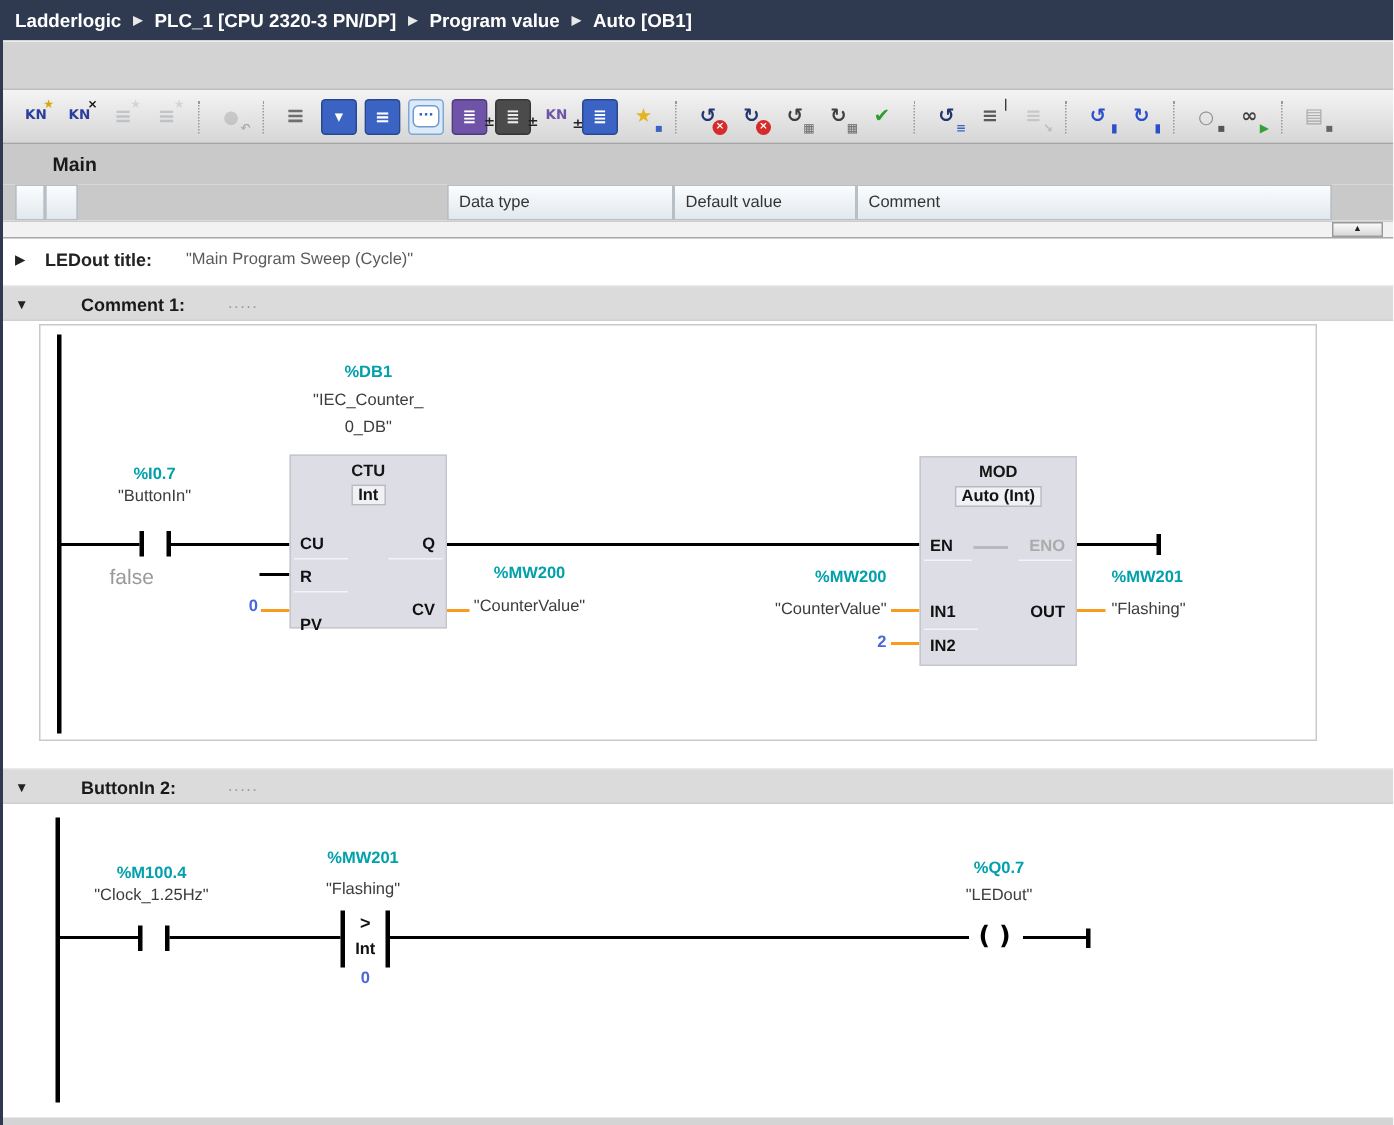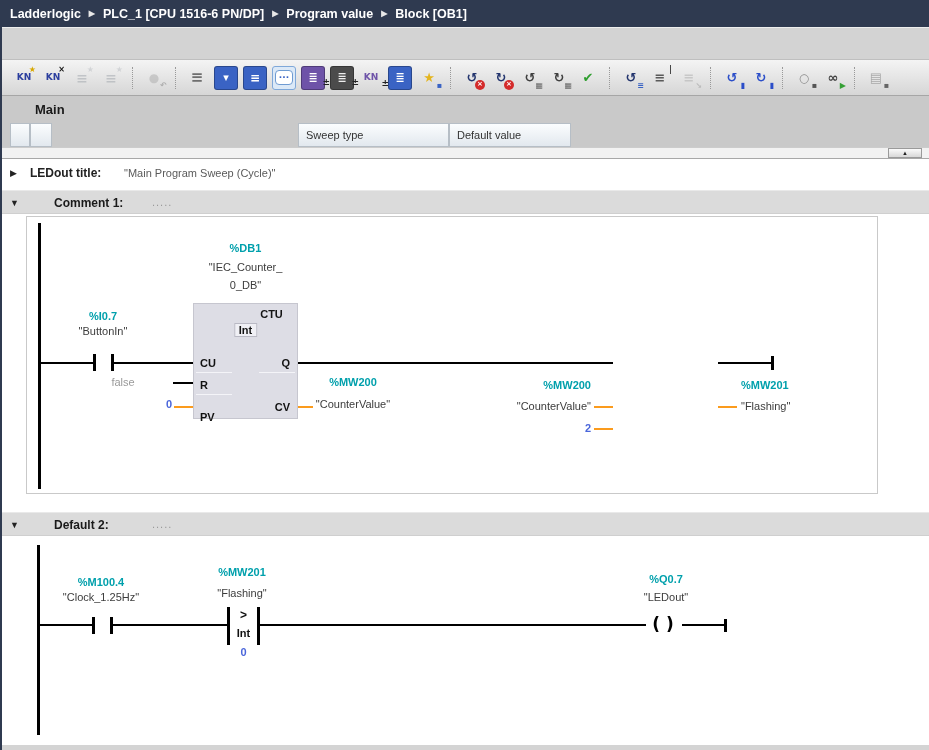--- a/index.html
+++ b/index.html
@@ -64,21 +64,21 @@
   .owire { position:absolute; height:2px; background:#FB9B1D; }
   .gwire { position:absolute; height:2px; background:#B8B8C2; }
   .endtick { position:absolute; width:3px; background:#000; }
   .contact { position:absolute; width:21px; height:17px; cursor:pointer; }
   .cbar { position:absolute; top:0; width:3px; height:17px; background:#000; }
   .addr { position:absolute; color:#00A0AC; font-weight:bold; font-size:11px; text-align:center; white-space:nowrap; }
   .opname { position:absolute; color:#3C3C3C; font-size:11px; text-align:center; white-space:nowrap; }
   .lal { text-align:left; }
   .ral { text-align:right; }
   .constv { position:absolute; color:#4A66DB; font-weight:bold; font-size:11px; text-align:right; }
-  .grayv { position:absolute; color:#9A9A9A; font-size:11px; text-align:center; }
+  .grayv { position:absolute; color:#9A9A9A; font-size:14px; text-align:left; }
   .fblock { position:absolute; background:#DDDDE5; border:1px solid #C6C6CF; cursor:pointer; }
   .fbtitle { position:absolute; left:0; width:100%; text-align:center; font-weight:bold; font-size:11px; color:#141414; }
   .fbchip { position:absolute; left:50%; transform:translateX(-50%); background:#F0F0F5;
     border:1px solid #B9B9C4; font-weight:bold; font-size:11px; color:#141414; padding:0 4px; white-space:nowrap; }
   .pin { position:absolute; font-size:11px; font-weight:bold; color:#111; }
   .pin.gray { color:#ABABAB; }
   .pinline { position:absolute; height:1px; background:#F4F4F8; }
   .cmp { position:absolute; cursor:pointer; }
   .cmpbar { position:absolute; top:0; width:3px; height:38px; background:#000; }
   .cmp-op { position:absolute; left:0; width:100%; text-align:center; font-size:12px; font-weight:bold; color:#111; }
@@ -89,25 +89,25 @@
   .bottom-strip { position:absolute; left:0; top:745px; width:929px; height:5px; background:#D4D4D4; }
 </style>
 </head>
 <body>
 
 <div class="screen">
 
   <div class="breadcrumb">
     <span class="crumb">Ladderlogic</span>
     <span class="crumb-sep">▶</span>
-    <span class="crumb">PLC_1 [CPU 1516-6 PN/DP]</span>
+    <span class="crumb">PLC_1 [CPU 2320-3 PN/DP]</span>
     <span class="crumb-sep">▶</span>
     <span class="crumb">Program value</span>
     <span class="crumb-sep">▶</span>
-    <span class="crumb">Block [OB1]</span>
+    <span class="crumb">Auto [OB1]</span>
   </div>
 
   <div class="subbar"></div>
 
   <div class="toolbar">
       <div class="tbi">
         <span class="glyph" style="color: rgb(43, 62, 158); font-size: 9px;">KN</span>
         <span class="badge tr" style="color: rgb(216, 168, 0);">★</span>
       </div>
       <div class="tbi">
@@ -217,22 +217,23 @@
       </div>
     </div>
 
   <div class="main-row">
     <span class="main-title">Main</span>
   </div>
 
   <div class="hdr-row">
     <div class="hcell" style="left:8px; width:20px;"></div>
     <div class="hcell" style="left:28px; width:22px;"></div>
-    <div class="hcell" style="left:296px; width:151px;">Sweep type</div>
+    <div class="hcell" style="left:296px; width:151px;">Data type</div>
     <div class="hcell" style="left:447px; width:122px;">Default value</div>
+    <div class="hcell" style="left:569px; width:317px;">Comment</div>
   </div>
 
   <div class="split-row"></div>
   <div class="split-box">
     <span>▲</span>
   </div>
 
   <div class="bt-row">
     <span class="tri" style="left:8px; top:8px;">▶</span>
     <span class="bt-label">LEDout title:</span>
@@ -265,46 +266,59 @@
       <div class="cbar" style="left:18px;"></div>
     </div>
     <span class="addr" style="left:16px; top:93px; width:120px;">%I0.7</span>
     <span class="opname" style="left:16px; top:108px; width:120px;">"ButtonIn"</span>
 
     <span class="addr" style="left:166px; top:25px; width:105px;">%DB1</span>
     <span class="opname" style="left:156px; top:44px; width:125px;">"IEC_Counter_</span>
     <span class="opname" style="left:156px; top:62px; width:125px;">0_DB"</span>
 
     <div class="fblock" style="left:166px; top:86px; width:105px; height:116px;">
-      <span class="fbtitle" style="top:4px;margin-left:26px;">CTU</span>
+      <span class="fbtitle" style="top:4px;">CTU</span>
       <span class="fbchip" style="top:19px;">Int</span>
       <span class="pin" style="left:6px; top:53px;">CU</span>
       <span class="pin" style="right:7px; top:53px;">Q</span>
       <div class="pinline" style="left:2px; top:68px; width:36px;"></div>
       <div class="pinline" style="right:2px; top:68px; width:36px;"></div>
       <span class="pin" style="left:6px; top:75px;">R</span>
       <div class="pinline" style="left:2px; top:90px; width:36px;"></div>
       <span class="pin" style="left:6px; top:107px;">PV</span>
       <span class="pin" style="right:7px; top:97px;">CV</span>
     </div>
     <span class="grayv" style="left:46px; top:159px; width:100px;">false</span>
     <span class="constv" style="left:65px; top:181px; width:80px;">0</span>
     <span class="addr" style="left:266px; top:159px; width:120px;">%MW200</span>
     <span class="opname" style="left:266px; top:181px; width:120px;">"CounterValue"</span>
 
+    <div class="fblock" style="left:586px; top:87px; width:105px; height:140px;">
+      <span class="fbtitle" style="top:4px;">MOD</span>
+      <span class="fbchip" style="top:19px;">Auto (Int)</span>
+      <span class="pin" style="left:6px; top:53px;">EN</span>
+      <div class="gwire" style="left:35px; top:59px; width:23px;"></div>
+      <span class="pin gray" style="right:7px; top:53px;">ENO</span>
+      <div class="pinline" style="left:2px; top:68px; width:32px;"></div>
+      <div class="pinline" style="right:2px; top:68px; width:36px;"></div>
+      <span class="pin" style="left:6px; top:97px;">IN1</span>
+      <span class="pin" style="right:7px; top:97px;">OUT</span>
+      <div class="pinline" style="left:2px; top:114px; width:36px;"></div>
+      <span class="pin" style="left:6px; top:120px;">IN2</span>
+    </div>
     <span class="addr ral" style="left:414px; top:162px; width:150px;">%MW200</span>
     <span class="opname ral" style="left:414px; top:183px; width:150px;">"CounterValue"</span>
     <span class="constv" style="left:464px; top:205px; width:100px;">2</span>
     <span class="addr lal" style="left:714px; top:162px; width:130px;">%MW201</span>
     <span class="opname lal" style="left:714px; top:183px; width:130px;">"Flashing"</span>
   </div>
 
   <div class="netband" style="top:512px;">
     <span class="tri" style="left:8px; top:7px;">▼</span>
-    <span class="net-label">Default 2:</span>
+    <span class="net-label">ButtonIn 2:</span>
     <span class="net-dots">.....</span>
   </div>
 
   <div class="canvas net2area">
     <div class="rail" style="left:11px; top:8px; height:190px;"></div>
     <div class="hwire" style="left:13px; top:87px; width:53px;"></div>
     <div class="hwire" style="left:87px; top:87px; width:114px;"></div>
     <div class="hwire" style="left:234px; top:87px; width:386px;"></div>
     <div class="hwire" style="left:656px; top:87px; width:43px;"></div>
     <div class="endtick" style="left:698px; top:82px; height:13px;"></div>

